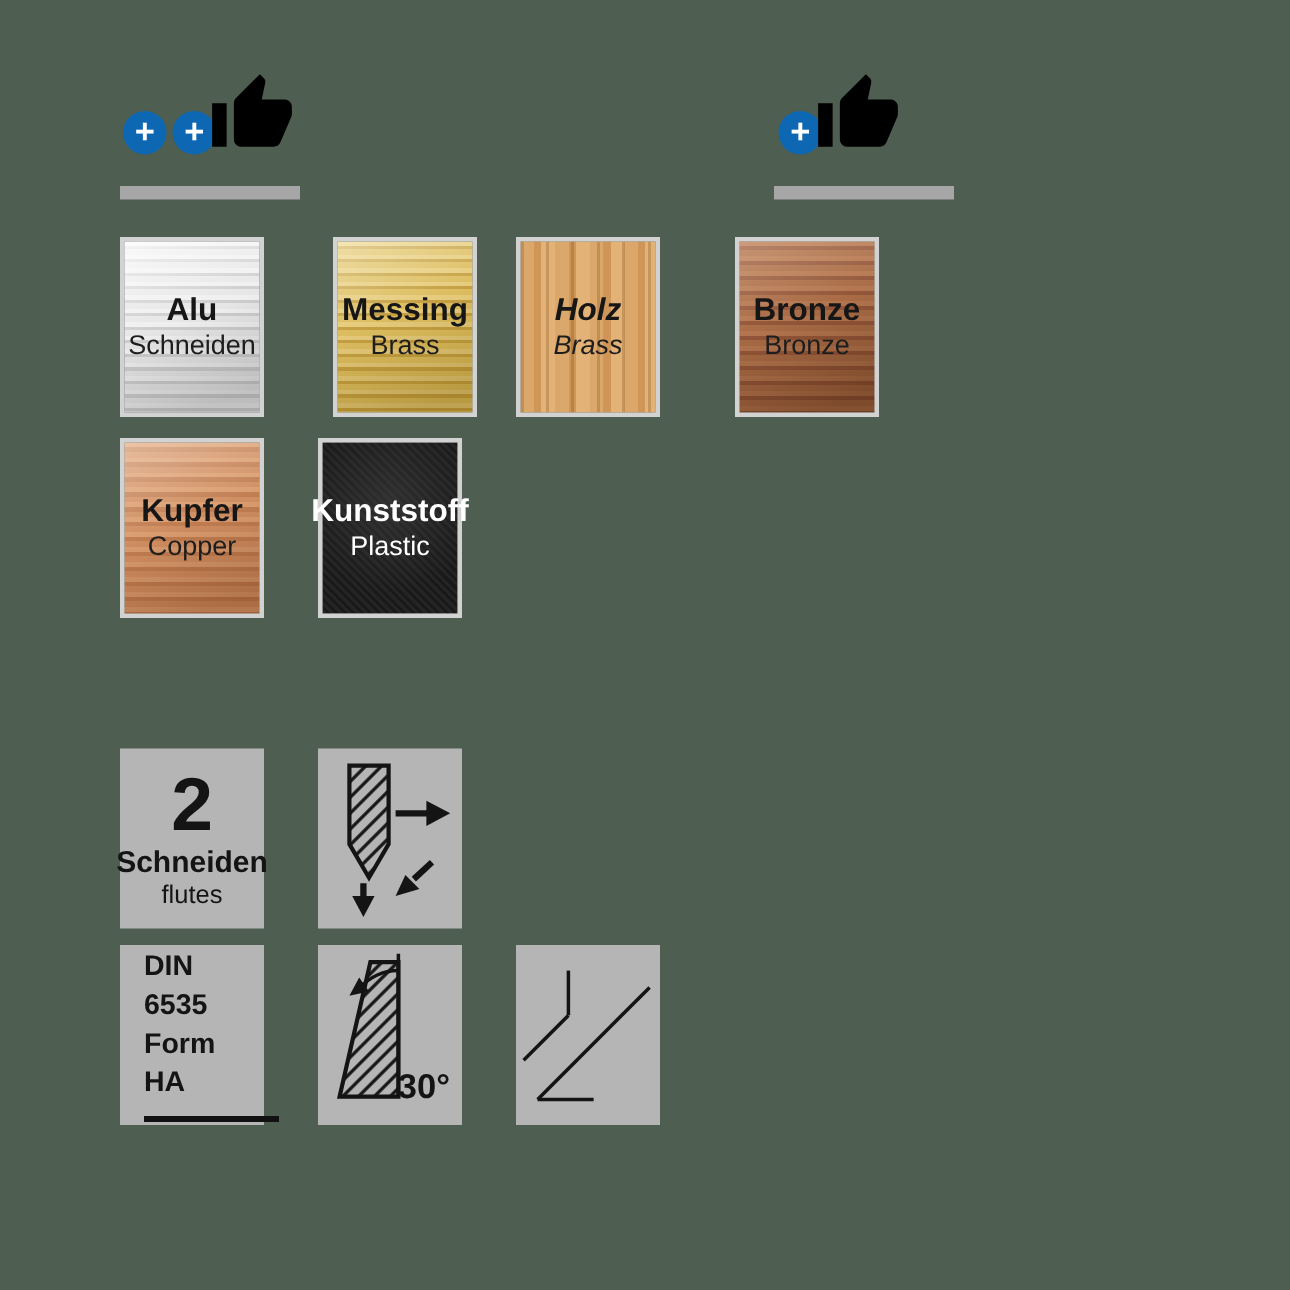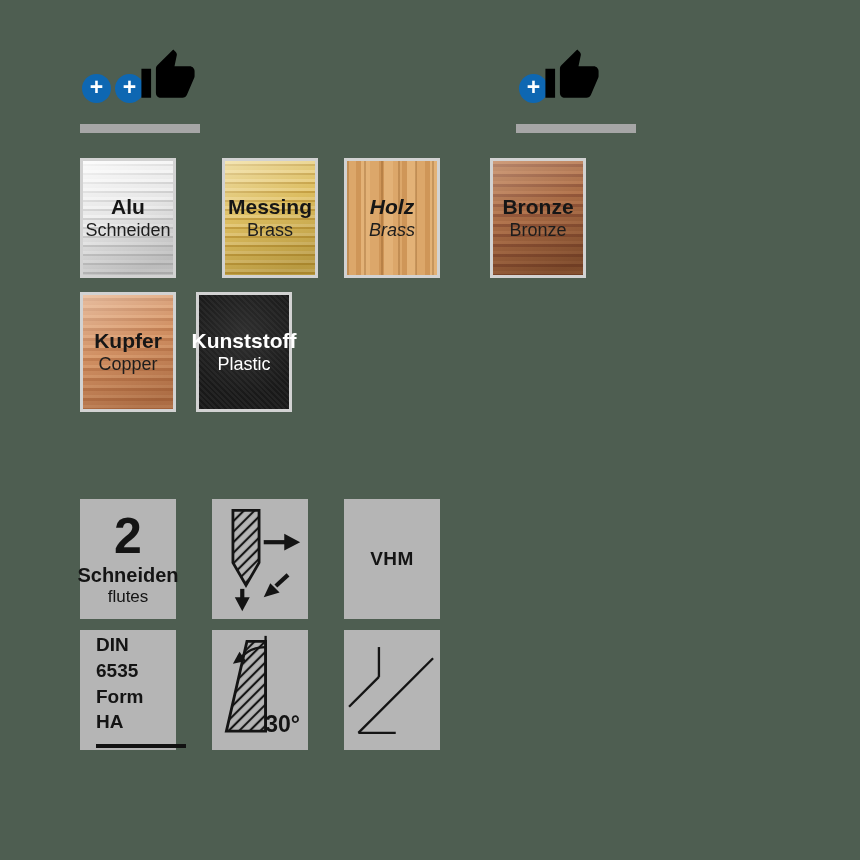--- a/index.html
+++ b/index.html
@@ -115,21 +115,21 @@
     <div class="subtitle">Brass</div>
   </div>
   <div class="tile material tex-bronze" style="left:490px; top:158px;">
     <div class="title">Bronze</div>
     <div class="subtitle">Bronze</div>
   </div>
   <div class="tile material tex-copper" style="left:80px; top:292px;">
     <div class="title">Kupfer</div>
     <div class="subtitle">Copper</div>
   </div>
-  <div class="tile material dark tex-plastic" style="left:196px; top:292px;">
+  <div class="tile material dark tex-plastic" style="left:212px; top:292px;">
     <div class="title">Kunststoff</div>
     <div class="subtitle">Plastic</div>
   </div>
 
   <div class="tile spec" style="left:80px; top:499px;">
     <div class="flutes-number">2</div>
     <div class="flutes-de">Schneiden</div>
     <div class="flutes-en">flutes</div>
   </div>
 
@@ -138,23 +138,20 @@
       <path d="M31 8 H59 V64 L45 88 31 64 Z" fill="url(#hatch)" stroke="#141414" stroke-width="3"></path>
       <line x1="64" y1="42" x2="88" y2="42" stroke="#141414" stroke-width="4.5"></line>
       <polygon points="86,33 103,42 86,51" fill="#141414"></polygon>
       <line x1="41" y1="92" x2="41" y2="103" stroke="#141414" stroke-width="4.5"></line>
       <polygon points="33,101 49,101 41,116" fill="#141414"></polygon>
       <line x1="90" y1="77" x2="77" y2="89" stroke="#141414" stroke-width="4.5"></line>
       <polygon points="64,101 71,86 81,96" fill="#141414"></polygon>
     </svg>
   </div>
 
-  <div class="tile spec" style="left:344px; top:499px;">
-    <div class="vhm">VHM</div>
-  </div>
 
   <div class="tile spec din" style="left:80px; top:630px;">
     <div class="din-line">DIN 6535</div>
     <div class="din-line">Form HA</div>
     <div class="din-underline"></div>
   </div>
 
   <div class="tile spec helix-tile" style="left:212px; top:630px;">
     <svg viewBox="0 0 120 120" width="112" height="112">
       <path d="M46 8 H66 V104 H24 Z" fill="url(#hatch)" stroke="#141414" stroke-width="3"></path>

